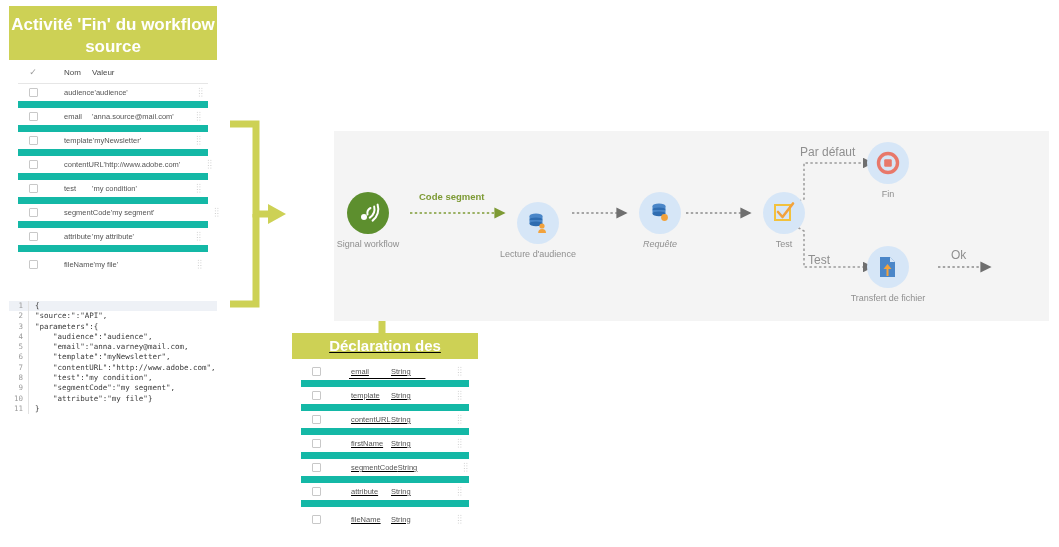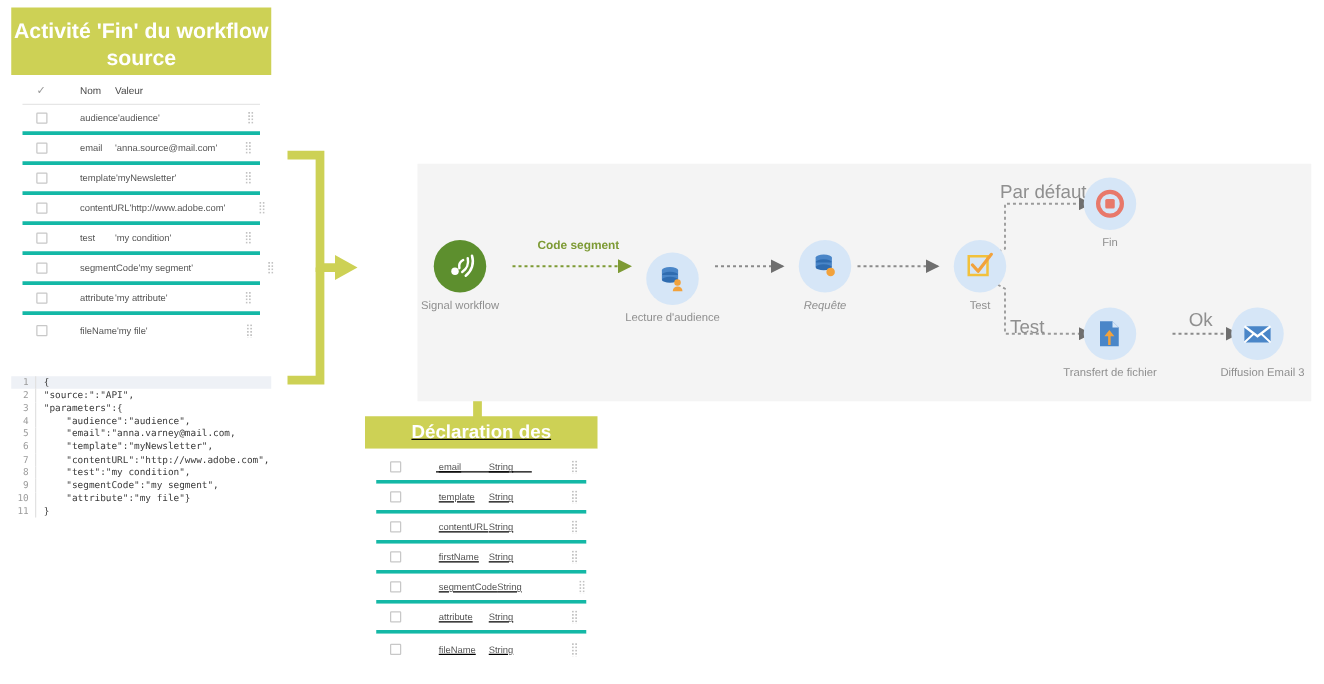--- a/index.html
+++ b/index.html
@@ -41,21 +41,21 @@
     border-bottom: 1px solid #e6e6e6;
     padding: 0 2px;
     box-sizing: border-box;
   }
   .tbl-row {
     display: flex;
     align-items: center;
     height: 24px;
     font-size: 7.5px;
     color: #555555;
-    border-bottom: 3px solid #14b8a6;
+    border-bottom: 7px solid #14b8a6;
     background: #ffffff;
     padding: 0 2px;
     box-sizing: border-box;
   }
   .tbl-row:last-child { border-bottom: none; }
   .c-check { width: 26px; flex: 0 0 26px; display:flex; align-items:center; justify-content:center; }
   .c-name  { flex: 1 1 auto; }
   .c-val   { flex: 0 0 auto; }
   .c-grip  { width: 16px; flex: 0 0 16px; display:flex; align-items:center; justify-content:center; }
 
@@ -175,21 +175,21 @@
   .node-label {
     margin-top: 5px;
     font-size: 9px;
     color: #8f8f8f;
     line-height: 1.22;
     width: 92px;
     margin-left: auto; margin-right: auto;
   }
   .edge-label {
     position: absolute;
-    font-size: 15px;
+    font-size: 12px;
     color: #8f8f8f;
     white-space: nowrap;
   }
   .edge-label.green {
     color: #7d9a34;
     font-weight: bold;
     font-size: 9.5px;
   }
 </style>
 </head>
@@ -447,21 +447,21 @@
 
     <line x1="352" y1="82" x2="416" y2="82" stroke="#8a8a8a" stroke-width="1.6" stroke-dasharray="2.4 2.4" marker-end="url(#ab)"></line>
 
     <path d="M456 74 L470 68 L470 32 L538 32" fill="none" stroke="#9a9a9a" stroke-width="1.5" stroke-dasharray="2.4 2.4" marker-end="url(#ab)"></path>
 
     <path d="M456 92 L470 100 L470 136 L538 136" fill="none" stroke="#9a9a9a" stroke-width="1.5" stroke-dasharray="2.4 2.4" marker-end="url(#ab)"></path>
 
     <line x1="604" y1="136" x2="656" y2="136" stroke="#8a8a8a" stroke-width="1.6" stroke-dasharray="2.4 2.4" marker-end="url(#ab)"></line>
   </svg>
 
-  <div class="edge-label green" style="left:96px; top:60px;">Code segment</div>
+  <div class="edge-label green" style="left:85px; top:60px;">Code segment</div>
   <div class="edge-label" style="left:466px; top:14px;">Par défaut</div>
   <div class="edge-label" style="left:474px; top:122px;">Test</div>
   <div class="edge-label" style="left:617px; top:117px;">Ok</div>
 
   <div class="node" style="left:-12px; top:61px; width:92px;">
     <div class="node-circle c-green">
       <svg width="26" height="26" viewBox="0 0 26 26">
         <circle cx="9" cy="17" r="3" fill="#ffffff"></circle>
         <path d="M12.5 14.5 A6 6 0 0 1 15.5 8" fill="none" stroke="#ffffff" stroke-width="2" stroke-linecap="round"></path>
         <path d="M14.8 17.6 A10.5 10.5 0 0 0 19.2 6.6" fill="none" stroke="#ffffff" stroke-width="2" stroke-linecap="round"></path>
@@ -524,24 +524,14 @@
     <div class="node-circle c-blue">
       <svg width="26" height="26" viewBox="0 0 26 26">
         <path d="M5 3 h10 l5 5 v15 H5 Z" fill="#4a86c8"></path>
         <path d="M15 3 v5 h5 Z" fill="#d6e6f7"></path>
         <path d="M13.5 22 v-7 h3 L12.5 10 L8.5 15 h3 v7 Z" fill="#f2a23c"></path>
       </svg>
     </div>
     <div class="node-label">Transfert de fichier</div>
   </div>
 
-  <div class="node" style="left:626px; top:115px; width:92px;">
-    <div class="node-circle c-blue">
-      <svg width="26" height="26" viewBox="0 0 26 26">
-        <rect x="2.5" y="7" width="21" height="13" rx="1" fill="#4a86c8"></rect>
-        <path d="M2.5 7 L13 15 L23.5 7" fill="none" stroke="#ffffff" stroke-width="1.8"></path>
-        <path d="M2.5 20 L10 13 M23.5 20 L16 13" fill="none" stroke="#ffffff" stroke-width="1.5"></path>
-      </svg>
-    </div>
-    <div class="node-label" style="width:100px;">Diffusion Email 3</div>
-  </div>
 
 </div>
 
 </body></html>

